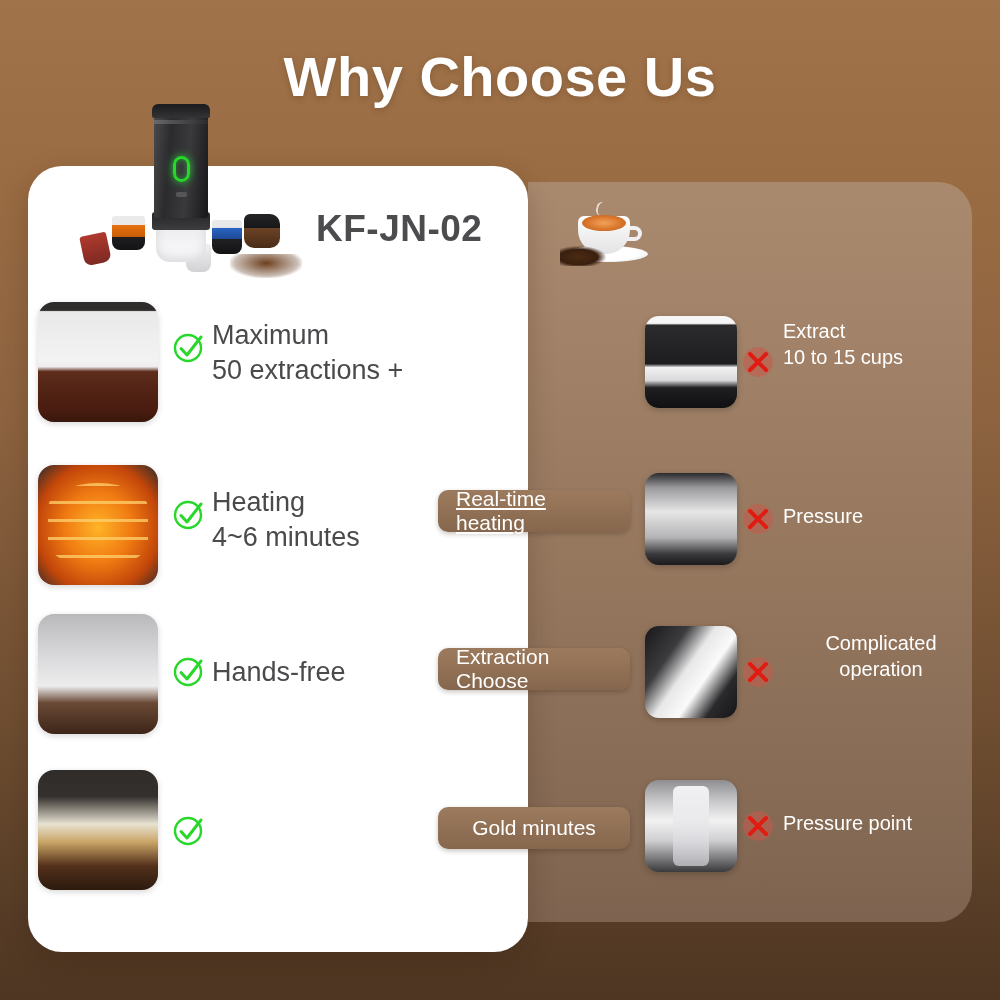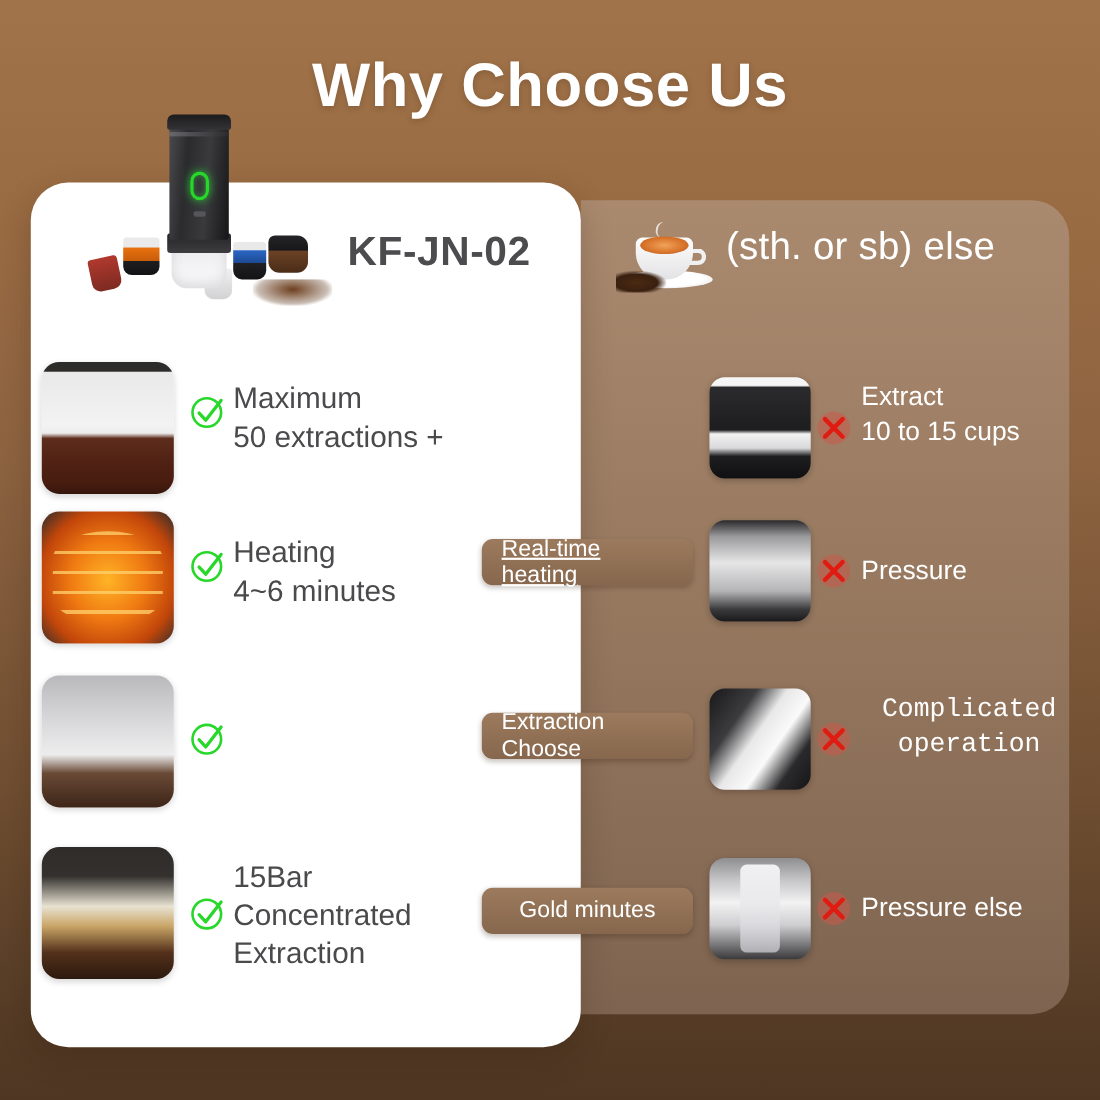--- a/index.html
+++ b/index.html
@@ -121,21 +121,21 @@
     position:absolute; left:4px; top:44px; width:46px; height:20px;
     background:radial-gradient(ellipse at 40% 55%,#4a2a12 0%,#3a2010 50%,transparent 72%);
   }
   .right-title {
     position:absolute; left:104px; top:6px;
     font-size:35px; color:#ffffff; letter-spacing:.2px;
   }
 
   
   .row { position:absolute; left:0; width:1000px; height:140px; }
-  .row.r1 { top:327px; }
+  .row.r1 { top:300px; }
   .row.r2 { top:463px;padding-left:15px; }
   .row.r3 { top:612px; }
   .row.r4 { top:768px; }
 
   .thumb {
     position:absolute; left:38px; top:2px; width:120px; height:120px;
     border-radius:16px; overflow:hidden;
     box-shadow:0 2px 6px rgba(0,0,0,.16);
   }
   .th1 { background:linear-gradient(180deg,#2e2c2b 0%,#2e2c2b 7%,#e9e9ea 8%,#f4f4f5 54%,#5e2d1c 58%,#40180e 92%,#24100a 100%); }
@@ -182,21 +182,21 @@
   .rt4 { background:linear-gradient(180deg,#8e8e90 0%,#c6c6c8 22%,#f2f2f3 44%,#cfcfd1 66%,#6e6e70 88%,#3a3a3c 100%); }
   .rthumb-shape {
     position:absolute; left:28px; top:6px; width:36px; height:80px;
     background:linear-gradient(180deg,rgba(250,250,252,.9),rgba(205,205,210,.75));
     border-radius:6px;
   }
 
   .x-wrap { left:740px; }
   .right-text {
     position:absolute; left:783px;
-    font-size:24px; color:#ffffff; line-height:1.32; white-space:pre-line;
+    font-size:20px; color:#ffffff; line-height:1.32; white-space:pre-line;
   }
   .right-text.center { text-align:center; }
 </style>
 </head>
 <body>
 
 <div class="title">Why Choose Us</div>
 
 <div class="right-panel"></div>
 
@@ -222,21 +222,20 @@
 
 <div class="right-head">
   <div class="cup-icon">
     <div class="cup-steam"></div>
     <div class="cup-saucer"></div>
     <div class="cup-handle"></div>
     <div class="cup-body"></div>
     <div class="cup-crema"></div>
     <div class="cup-beans"></div>
   </div>
-  <div class="right-title">(sth. or sb) else</div>
 </div>
 
 <div class="row r1">
   <div class="thumb th1">
       <div class="th-g1"></div>
     </div>
   <div class="mark check-wrap" style="top:30px">
     <svg viewBox="0 0 36 36">
         <circle cx="16" cy="18" r="13" fill="none" stroke="#27d72a" stroke-width="2.4"></circle>
         <path d="M9 18.5 L15 25 L29 7" fill="none" stroke="#27d72a" stroke-width="3" stroke-linecap="round" stroke-linejoin="round"></path>
@@ -279,47 +278,45 @@
 </div>
 
 <div class="row r3">
   <div class="thumb th3"></div>
   <div class="mark check-wrap" style="top:42px">
     <svg viewBox="0 0 36 36">
         <circle cx="16" cy="18" r="13" fill="none" stroke="#27d72a" stroke-width="2.4"></circle>
         <path d="M9 18.5 L15 25 L29 7" fill="none" stroke="#27d72a" stroke-width="3" stroke-linecap="round" stroke-linejoin="round"></path>
       </svg>
   </div>
+  <div class="feature-text" style="top:43px">Hands-free</div>
   <div class="pill" style="left:438px; top:36px; width:192px;">Extraction Choose</div>
   <div class="rthumb rt3" style="top:14px"></div>
   <div class="mark x-wrap" style="top:42px">
     <svg viewBox="0 0 36 36">
         <circle cx="18" cy="18" r="15" fill="#c8594a" opacity=".55"></circle>
         <path d="M10 10 L26 26 M26 10 L10 26" stroke="#e01c12" stroke-width="4" stroke-linecap="round"></path>
       </svg>
   </div>
-  <div class="right-text center" style="top:18px; left:783px; width:196px;font-family:Liberation Mono, monospace;">Complicated
+  <div class="right-text center" style="top:18px; left:783px; width:196px;">Complicated
 operation</div>
 </div>
 
 <div class="row r4">
   <div class="thumb th4"></div>
   <div class="mark check-wrap" style="top:45px">
     <svg viewBox="0 0 36 36">
         <circle cx="16" cy="18" r="13" fill="none" stroke="#27d72a" stroke-width="2.4"></circle>
         <path d="M9 18.5 L15 25 L29 7" fill="none" stroke="#27d72a" stroke-width="3" stroke-linecap="round" stroke-linejoin="round"></path>
       </svg>
   </div>
-  <div class="feature-text" style="top:12px">15Bar
-Concentrated
-Extraction</div>
   <div class="pill" style="left:438px; top:39px; width:192px;">Gold minutes</div>
   <div class="rthumb rt4" style="top:12px">
       <div class="rthumb-shape"></div>
     </div>
   <div class="mark x-wrap" style="top:40px">
     <svg viewBox="0 0 36 36">
         <circle cx="18" cy="18" r="15" fill="#c8594a" opacity=".55"></circle>
         <path d="M10 10 L26 26 M26 10 L10 26" stroke="#e01c12" stroke-width="4" stroke-linecap="round"></path>
       </svg>
   </div>
-  <div class="right-text" style="top:42px">Pressure else</div>
+  <div class="right-text" style="top:42px">Pressure point</div>
 </div>
 
 </body></html>

